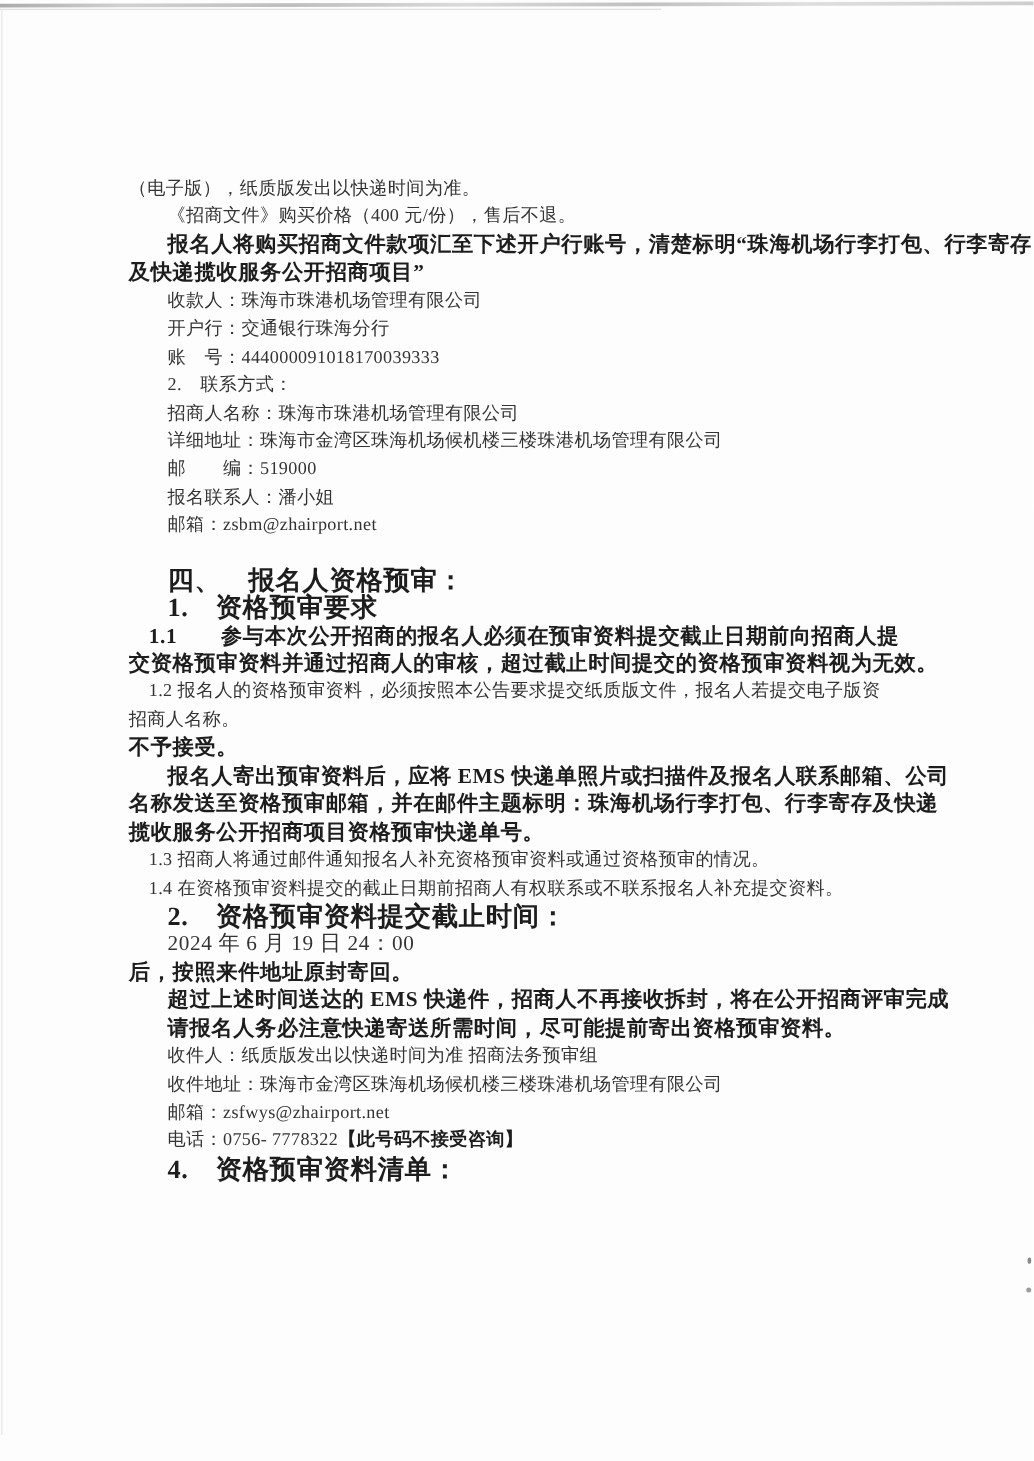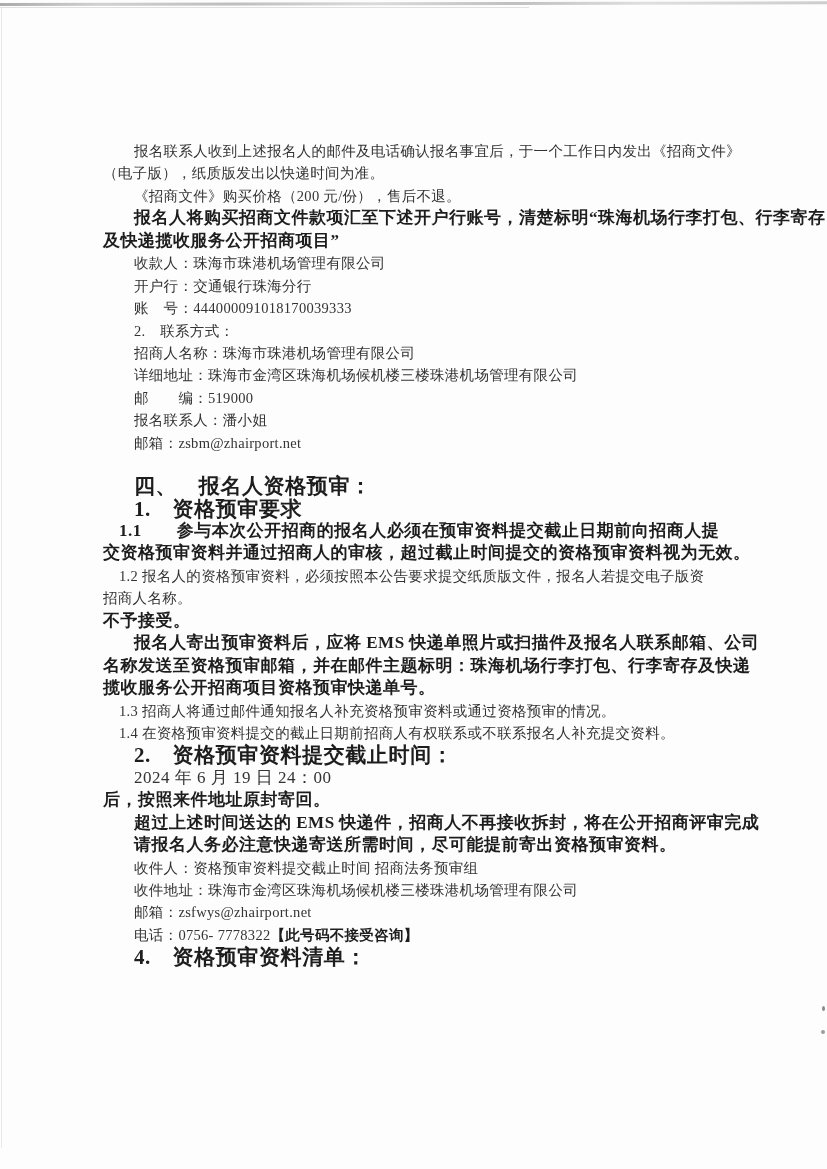--- a/index.html
+++ b/index.html
@@ -43,23 +43,22 @@
 <body>
 
 <div class="page">
   <div class="scan-edge-top"></div>
   <div class="scan-edge-top2"></div>
   <div class="scan-edge-left"></div>
   <div class="speck s1"></div>
   <div class="speck s2"></div>
   <div class="speck s3"></div>
   <div class="content">
-      <div class="line reg ind2"><span>报名联系人收到上述报名人的邮件及电话确认报名事宜后，于一个工作日内发出《招商文件》</span></div>
       <div class="line reg ind0"><span>（电子版），纸质版发出以快递时间为准。</span></div>
-      <div class="line reg ind2"><span>《招商文件》购买价格（200 元/份），售后不退。</span></div>
+      <div class="line reg ind2"><span>《招商文件》购买价格（400 元/份），售后不退。</span></div>
       <div class="line big ind2"><span class="b">报名人将购买招商文件款项汇至下述开户行账号，清楚标明“珠海机场行李打包、行李寄存</span></div>
       <div class="line big ind0"><span class="b">及快递揽收服务公开招商项目”</span></div>
       <div class="line reg ind2"><span>收款人：珠海市珠港机场管理有限公司</span></div>
       <div class="line reg ind2"><span>开户行：交通银行珠海分行</span></div>
       <div class="line reg ind2"><span>账　号：444000091018170039333</span></div>
       <div class="line reg ind2"><span>2.　联系方式：</span></div>
       <div class="line reg ind2"><span>招商人名称：珠海市珠港机场管理有限公司</span></div>
       <div class="line reg ind2"><span>详细地址：珠海市金湾区珠海机场候机楼三楼珠港机场管理有限公司</span></div>
       <div class="line reg ind2"><span>邮　　编：519000</span></div>
       <div class="line reg ind2"><span>报名联系人：潘小姐</span></div>
@@ -74,19 +73,19 @@
       <div class="line big ind2"><span class="b">报名人寄出预审资料后，应将 EMS 快递单照片或扫描件及报名人联系邮箱、公司</span></div>
       <div class="line big ind0"><span class="b">名称发送至资格预审邮箱，并在邮件主题标明：珠海机场行李打包、行李寄存及快递</span></div>
       <div class="line big ind0"><span class="b">揽收服务公开招商项目资格预审快递单号。</span></div>
       <div class="line reg ind1"><span>1.3 招商人将通过邮件通知报名人补充资格预审资料或通过资格预审的情况。</span></div>
       <div class="line reg ind1"><span>1.4 在资格预审资料提交的截止日期前招商人有权联系或不联系报名人补充提交资料。</span></div>
       <div class="line head ind2"><span class="b">2.　资格预审资料提交截止时间：</span></div>
       <div class="line big ind2"><span>2024 年 6 月 19 日 24：00</span></div>
       <div class="line big ind0"><span class="b">后，按照来件地址原封寄回。</span></div>
       <div class="line big ind2"><span class="b">超过上述时间送达的 EMS 快递件，招商人不再接收拆封，将在公开招商评审完成</span></div>
       <div class="line big ind2"><span class="b">请报名人务必注意快递寄送所需时间，尽可能提前寄出资格预审资料。</span></div>
-      <div class="line reg ind2"><span>收件人：资格预审资料提交截止时间  招商法务预审组</span></div>
+      <div class="line reg ind2"><span>收件人：纸质版发出以快递时间为准  招商法务预审组</span></div>
       <div class="line reg ind2"><span>收件地址：珠海市金湾区珠海机场候机楼三楼珠港机场管理有限公司</span></div>
       <div class="line reg ind2"><span>邮箱：zsfwys@zhairport.net</span></div>
       <div class="line reg ind2"><span>电话：0756- 7778322</span><span class="b">【此号码不接受咨询】</span></div>
       <div class="line head ind2"><span class="b">4.　资格预审资料清单：</span></div>
     </div>
 </div>
 
 </body></html>

